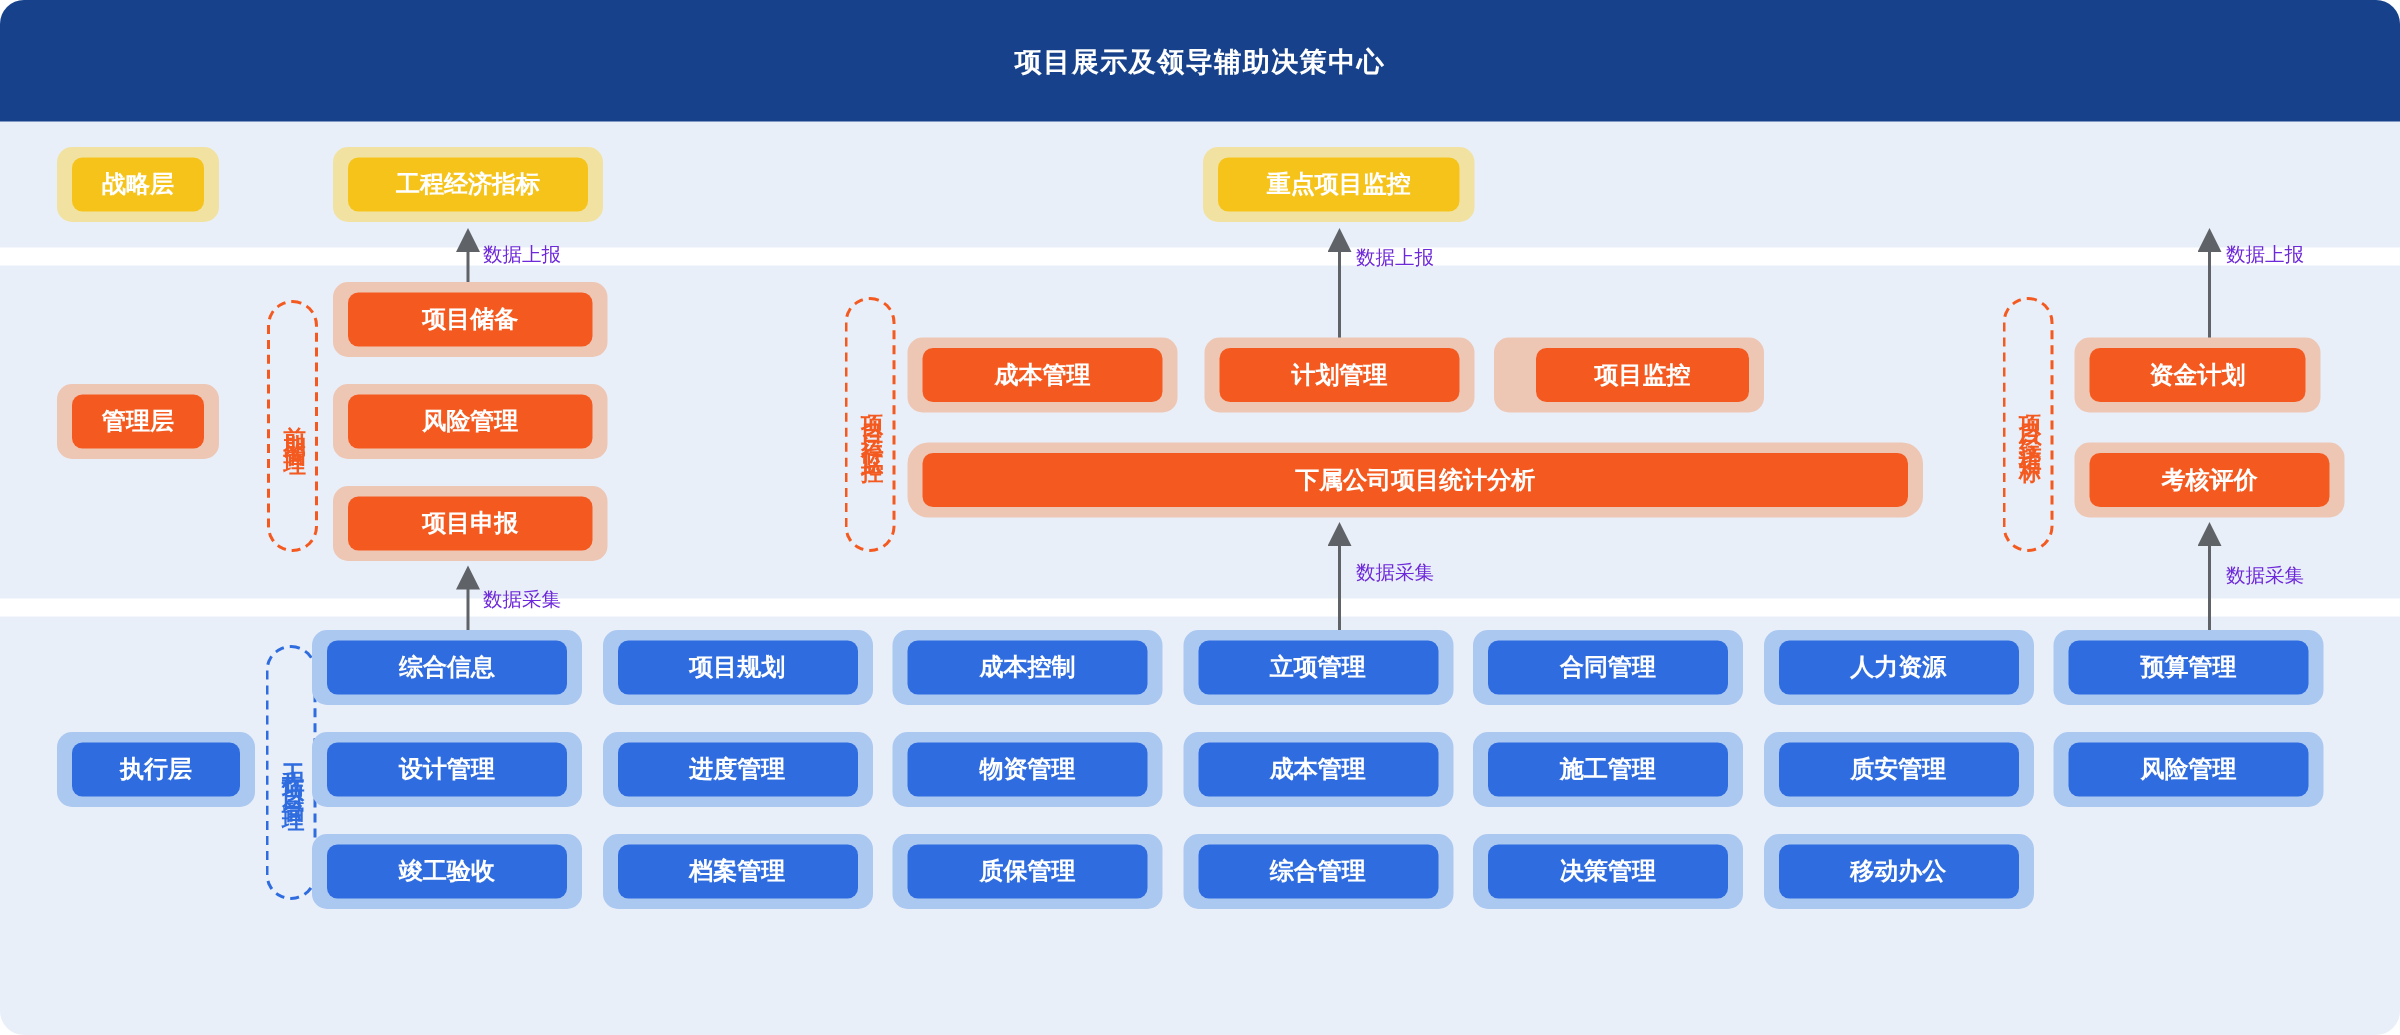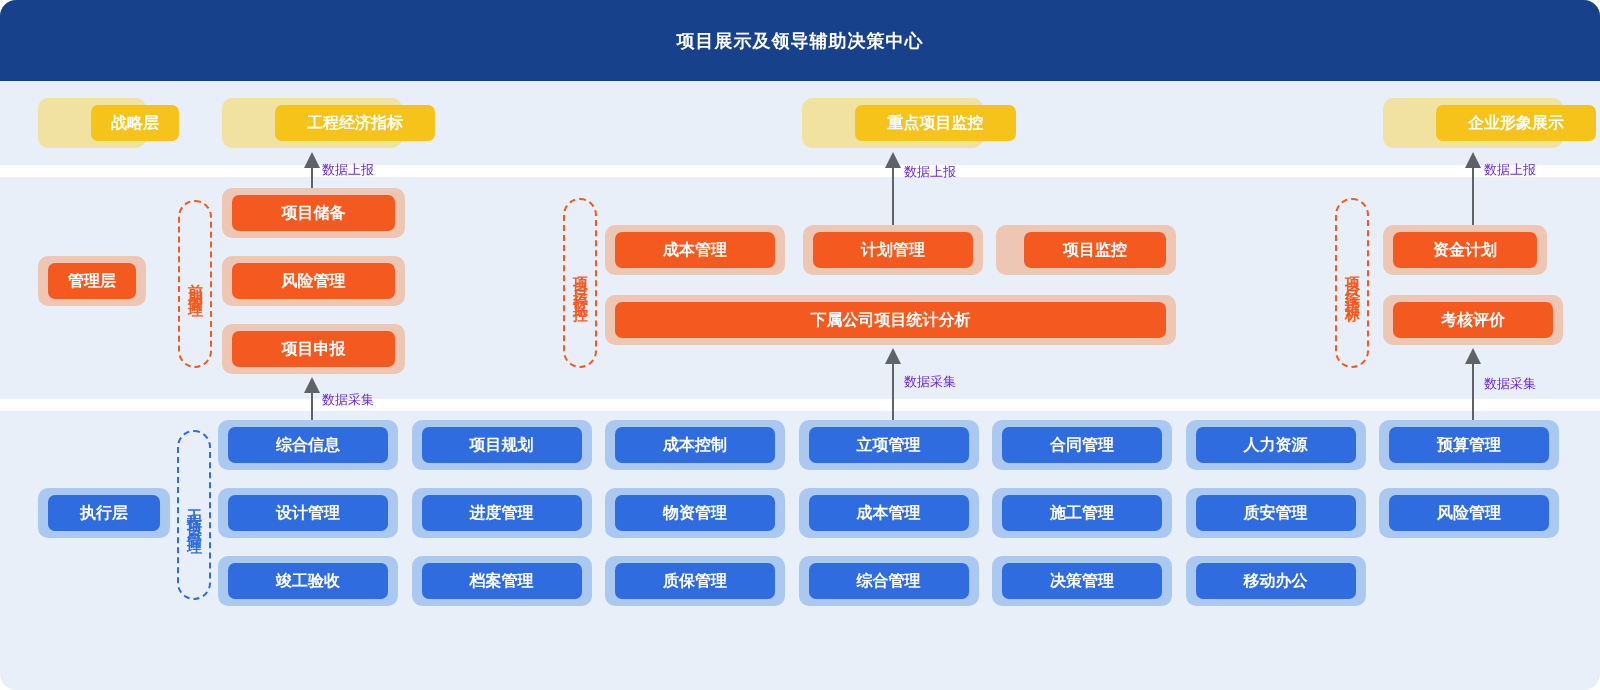--- a/index.html
+++ b/index.html
@@ -12,34 +12,34 @@
   .header .title{color:#ffffff;font-size:18px;font-weight:bold;letter-spacing:1px;}
   
   .gap{position:absolute;left:0;width:1600px;background:#ffffff;}
   .gap1{top:165px;height:12px;}
   .gap2{top:399px;height:12px;}
   
   .box{position:absolute;border-radius:10px;padding:7px 10px;box-sizing:border-box;}
   .box .inner{width:100%;height:100%;border-radius:7px;display:flex;align-items:center;
               justify-content:center;color:#ffffff;font-weight:600;font-size:16px;white-space:nowrap;}
   .yellow{background:var(--yellow_halo,#f2e2a2);}
-  .yellow .inner{background:var(--yellow,#f5c31a);margin-left:43px;}
+  .yellow .inner{background:var(--yellow,#f5c31a);}
   .orange{background:var(--orange_halo,#eec6b4);}
   .orange .inner{background:var(--orange,#f45a1f);}
   .blue{background:var(--blue_halo,#abc8f1);}
   .blue .inner{background:var(--blue,#2e6cdf);}
   
   .pill{position:absolute;border-radius:17px;border:2px dashed;box-sizing:border-box;
         display:flex;align-items:center;justify-content:center;
         writing-mode:vertical-rl;text-orientation:upright;letter-spacing:6px;
         font-weight:600;font-size:15px;background:transparent;}
   .pill.orange-pill{border-color:var(--orange,#f45a1f);color:var(--orange,#f45a1f);background:transparent;}
   .pill.blue-pill{border-color:var(--blue,#2e6cdf);color:var(--blue,#2e6cdf);background:transparent;}
   
-  #exec-grid{position:absolute;left:218px;top:420px;width:1341px;height:186px;
+  #exec-grid{position:absolute;left:208px;top:420px;width:1341px;height:186px;
              display:grid;grid-template-columns:repeat(7,180px);grid-template-rows:repeat(3,50px);
              row-gap:18px;justify-content:space-between;}
   #exec-grid .box{position:relative;left:auto;top:auto;width:auto;height:auto;}
   
   #arrows{position:absolute;left:0;top:0;pointer-events:none;}
   .flow-label{position:absolute;font-size:13px;color:#6d28d9;white-space:nowrap;}
 </style>
 </head>
 <body>
 
@@ -77,23 +77,20 @@
 
   <div class="box yellow" style="left:38px;top:98px;width:108px;height:50px;">
     <div class="inner">战略层</div>
   </div>
   <div class="box yellow" style="left:222px;top:98px;width:180px;height:50px;">
     <div class="inner">工程经济指标</div>
   </div>
   <div class="box yellow" style="left:802px;top:98px;width:181px;height:50px;">
     <div class="inner">重点项目监控</div>
   </div>
-  <div class="box yellow" style="left:1383px;top:98px;width:180px;height:50px;">
-    <div class="inner">企业形象展示</div>
-  </div>
 
   <div class="box orange" style="left:38px;top:256px;width:108px;height:50px;">
     <div class="inner">管理层</div>
   </div>
 
   <div class="pill orange-pill" style="left:178px;top:200px;width:34px;height:168px;">前期管理</div>
   <div class="box orange" style="left:222px;top:188px;width:183px;height:50px;">
     <div class="inner">项目储备</div>
   </div>
   <div class="box orange" style="left:222px;top:256px;width:183px;height:50px;">
@@ -106,21 +103,21 @@
   <div class="pill orange-pill" style="left:563px;top:198px;width:34px;height:170px;">项目运行监控</div>
   <div class="box orange" style="left:605px;top:225px;width:180px;height:50px;">
     <div class="inner">成本管理</div>
   </div>
   <div class="box orange" style="left:803px;top:225px;width:180px;height:50px;">
     <div class="inner">计划管理</div>
   </div>
   <div class="box orange" style="left:996px;top:225px;width:180px;height:50px;padding-left:28px;">
     <div class="inner">项目监控</div>
   </div>
-  <div class="box orange" style="left:605px;top:295px;width:571px;height:50px;">
+  <div class="box orange" style="left:605px;top:295px;width:677px;height:50px;border-radius:14px;">
     <div class="inner">下属公司项目统计分析</div>
   </div>
 
   <div class="pill orange-pill" style="left:1335px;top:198px;width:34px;height:170px;">项目经济指标</div>
   <div class="box orange" style="left:1383px;top:225px;width:164px;height:50px;">
     <div class="inner">资金计划</div>
   </div>
   <div class="box orange" style="left:1383px;top:295px;width:180px;height:50px;">
     <div class="inner">考核评价</div>
   </div>

